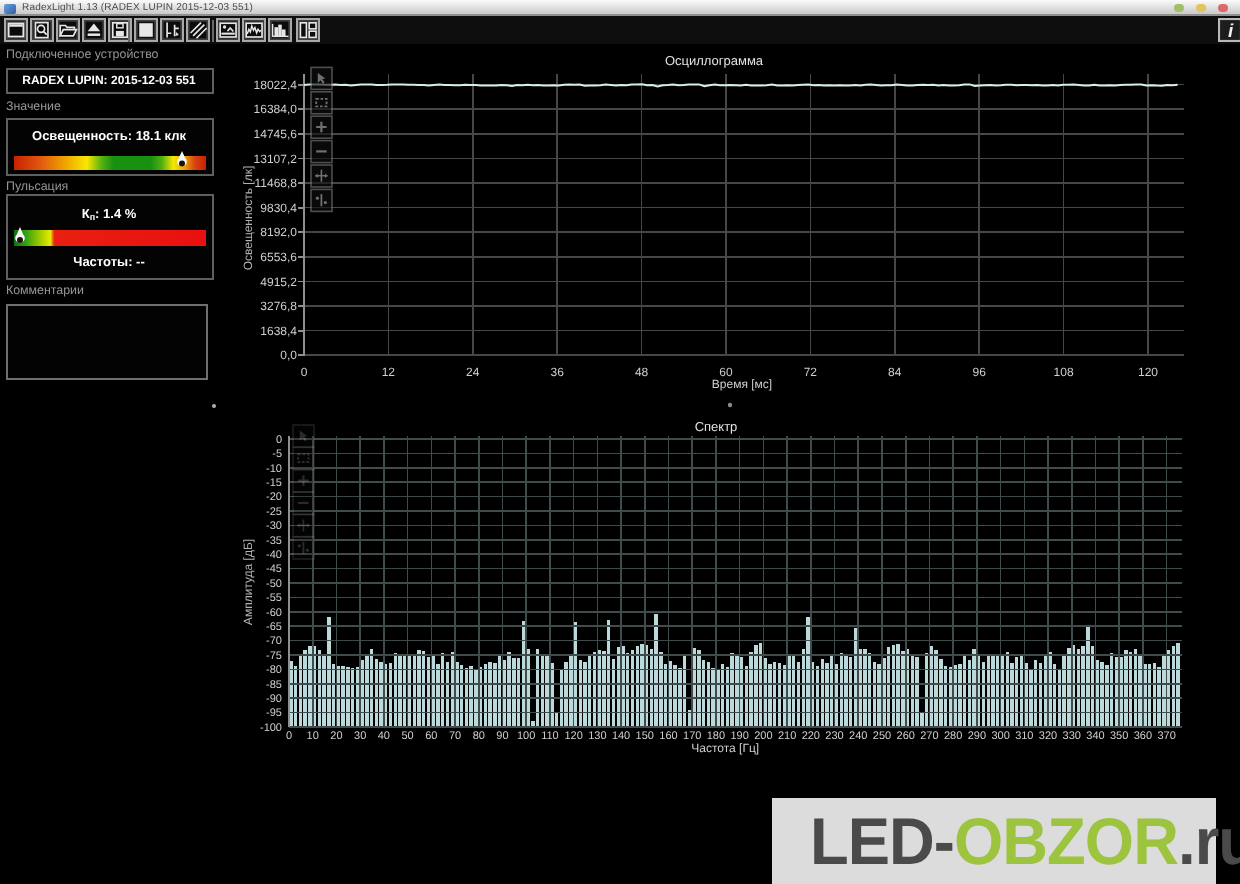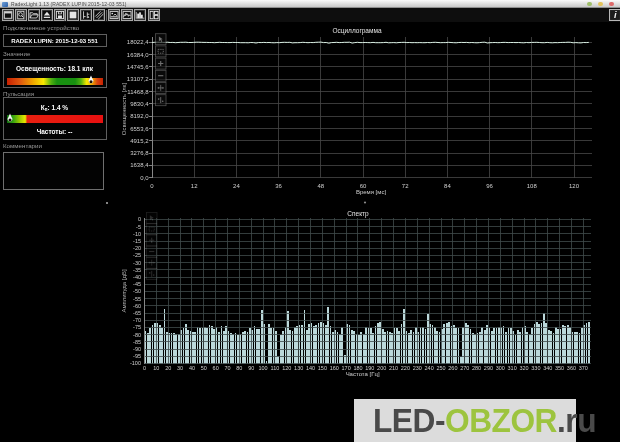--- a/index.html
+++ b/index.html
@@ -7,21 +7,21 @@
 .tbtitle{position:absolute;left:11px;top:1px;font-size:5px;color:#4a4a4a;letter-spacing:0.1px;white-space:nowrap;}
 .tbico{position:absolute;left:2px;top:1.5px;width:6px;height:5px;background:linear-gradient(135deg,#6fa0d8,#2c5fa8);border-radius:1px;}
 .dot{position:absolute;top:1.6px;width:4.6px;height:4.6px;border-radius:50%;}
 .toolbar{position:absolute;left:0;top:8px;width:620px;height:14px;background:#0e0e0e;}
 .tbb{position:absolute;top:1px;}
 .tbsep{position:absolute;top:1.5px;width:1px;height:11px;background:#6a6a6a;}
 .glabel{position:absolute;font-size:6.2px;color:#969696;white-space:nowrap;}
 .gbox{position:absolute;background:#030303;border:1px solid #5f5f5f;}
 .bwhite{position:absolute;width:100%;text-align:center;font-size:6.5px;font-weight:bold;color:#fff;white-space:nowrap;}
 .lpbar{position:absolute;height:7px;}
-.wm{position:absolute;left:354px;top:398.5px;width:222px;height:43.5px;background:#dcdcdc;}
+.wm{position:absolute;left:386px;top:398.5px;width:222px;height:43.5px;background:#dcdcdc;}
 .wmtxt{position:absolute;left:19px;top:3px;font-size:33px;font-weight:bold;color:#4a4a4a;letter-spacing:-0.5px;white-space:nowrap;transform:scaleX(0.96);transform-origin:left;}
 .wmtxt .g{color:#9dc43f;}
 svg text{font-family:"Liberation Sans",sans-serif;}
 </style></head>
 <body>
 <svg width="620" height="442" viewBox="0 0 620 442" style="position:absolute;left:0;top:0">
 
   <g stroke="#474747" stroke-width="0.8" shape-rendering="crispEdges">
       <line x1="152.0" y1="37" x2="152.0" y2="178"></line>
       <line x1="194.2" y1="37" x2="194.2" y2="178"></line>

